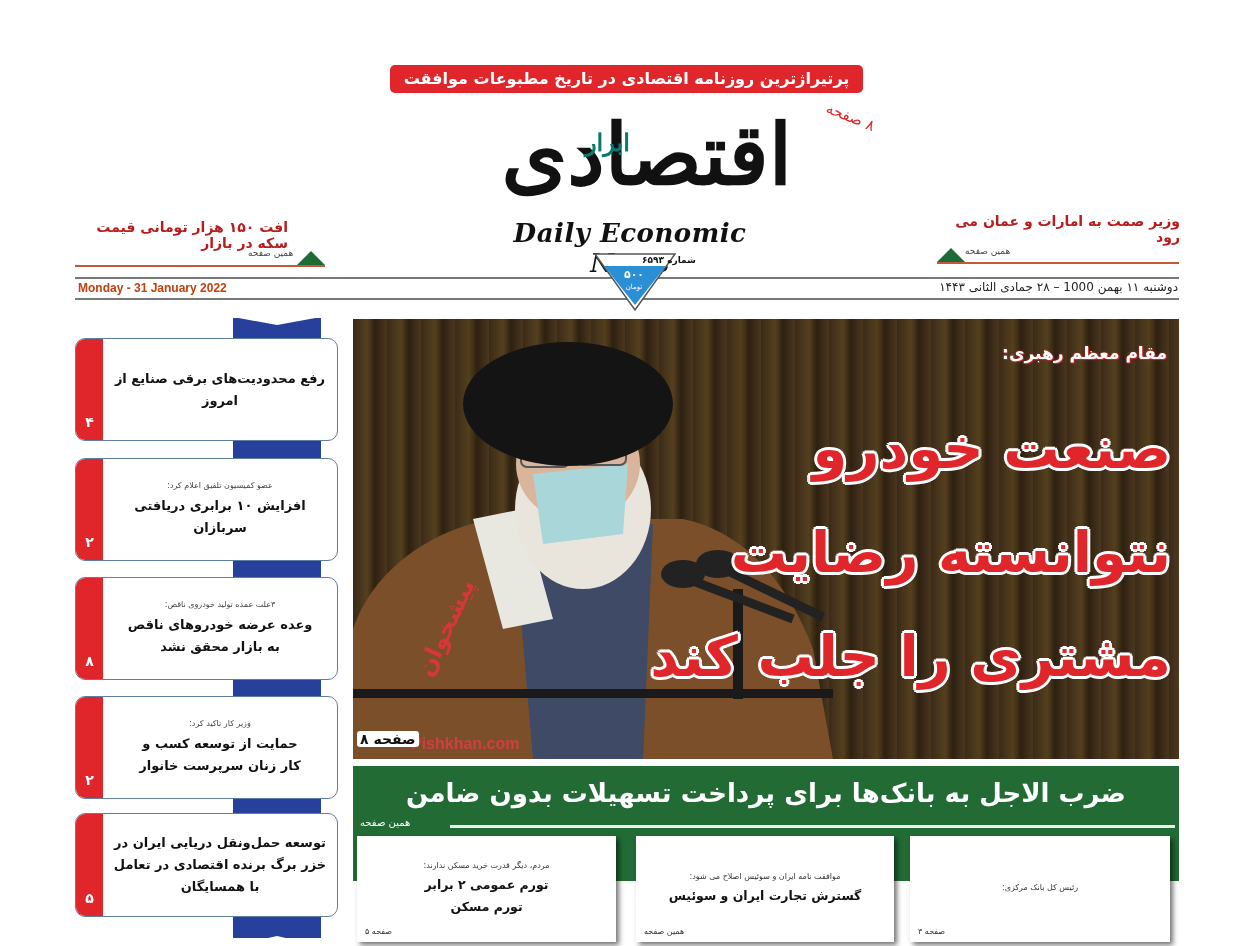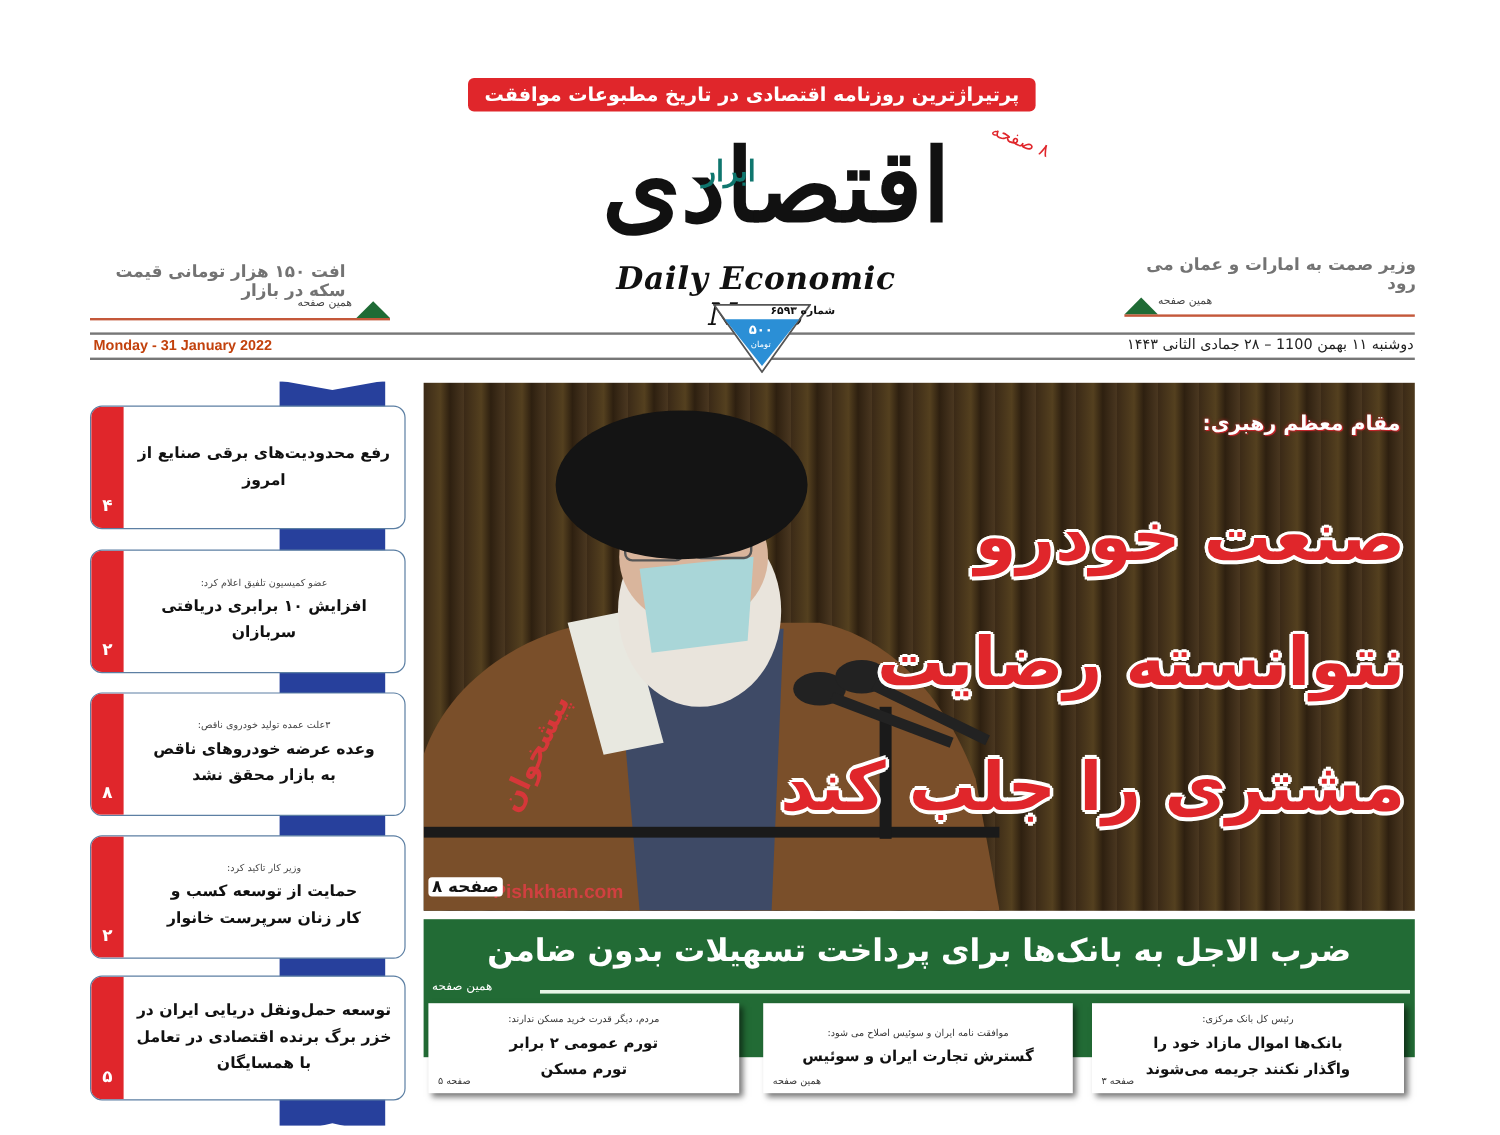--- a/index.html
+++ b/index.html
@@ -27,21 +27,21 @@
     position: absolute; left: 825px; top: 108px; transform: rotate(22deg);
     color: #e0262b; font-size: 15px; direction: rtl; font-family: "DejaVu Sans", sans-serif;
   }
   .logo-en {
     position: absolute; left: 475px; top: 218px; width: 310px; text-align: center;
     font-family: "DejaVu Serif", serif; font-size: 26px; font-weight: bold; font-style: italic;
     color: #111; letter-spacing: 0.5px;
   }
 
   
-  .teaser { position: absolute; direction: rtl; font-weight: bold; font-size: 14px; color: #737373; }
+  .teaser { position: absolute; direction: rtl; font-weight: bold; font-size: 14px; color: #b91c1c; }
   .teaser-left { left: 78px; top: 219px; width: 210px; text-align: right; }
   .teaser-right { left: 940px; top: 213px; width: 240px; text-align: right; }
   .same-page-tag {
     position: absolute; font-size: 9px; color: #444; direction: rtl;
   }
   .tri-green {
     position: absolute; width: 0; height: 0;
     border-left: 14px solid transparent; border-right: 14px solid transparent;
     border-bottom: 14px solid #1f6b35;
   }
@@ -92,21 +92,21 @@
   .watermark { position: absolute; left: 58px; top: 350px; color: rgba(230,50,60,0.85); font-weight: bold; direction: rtl; font-size: 24px; transform: rotate(-65deg); transform-origin: left top; }
   .watermark-url { position: absolute; left: 58px; top: 416px; color: rgba(230,60,70,0.8); font-family: "Liberation Sans", sans-serif; font-size: 16px; font-weight: bold; }
 
   
   .green-band { position: absolute; left: 353px; top: 766px; width: 826px; height: 115px; background: #226b35; }
   .green-headline { position: absolute; left: 353px; top: 772px; width: 826px; text-align: center; direction: rtl; color: #fff; font-weight: bold; font-size: 26px; line-height: 42px; }
   .green-rule { position: absolute; left: 450px; top: 825px; width: 725px; height: 3px; background: #e6f5e6; }
   .green-same { position: absolute; left: 360px; top: 817px; color: #fff; font-size: 10px; direction: rtl; }
 
   .sub-card {
-    position: absolute; top: 836px; height: 75px; background: #fff;
+    position: absolute; top: 836px; height: 106px; background: #fff;
     box-shadow: 3px 3px 5px rgba(0,0,0,0.55);
     direction: rtl; text-align: center; display: flex; flex-direction: column; align-items: center; justify-content: center;
   }
   .sub-kicker { font-size: 8px; color: #333; margin-bottom: 4px; }
   .sub-title { font-size: 12.5px; font-weight: bold; color: #111; line-height: 22px; }
   .sub-ref { position: absolute; left: 8px; bottom: 6px; font-size: 8px; color: #333; }
 </style>
 </head>
 <body>
 
@@ -122,21 +122,21 @@
 <div class="orange-line" style="left:75px; top:265px; width:250px;"></div>
 
 <div class="teaser teaser-right">وزیر صمت به امارات و عمان می رود</div>
 <div class="same-page-tag" style="left:965px; top:246px;">همین صفحه</div>
 <div class="tri-green" style="left:937px; top:248px;"></div>
 <div class="orange-line" style="left:937px; top:262px; width:242px;"></div>
 
 <div class="rule" style="top:277px;"></div>
 <div class="rule" style="top:298px;"></div>
 <div class="date-en">Monday - 31 January   2022</div>
-<div class="date-fa">دوشنبه ۱۱ بهمن 1100 – ۲۸ جمادی الثانی ۱۴۴۳</div>
+<div class="date-fa">دوشنبه ۱۱ بهمن 1000 – ۲۸ جمادی الثانی ۱۴۴۳</div>
 
 <svg class="issue-tri" viewBox="0 0 82 58">
   <polygon points="1,1 81,1 41,57" fill="#ffffff" stroke="#555" stroke-width="1.5"></polygon>
   <polygon points="10,13 72,13 41,52" fill="#2b8fd6"></polygon>
 </svg>
 <div class="issue-no">شماره ۶۵۹۳</div>
 <div class="issue-price">۵۰۰</div>
 <div class="issue-cur">تومان</div>
 
 <div class="ribbon"></div>
@@ -222,21 +222,20 @@
   <div class="photo-page-ref">صفحه ۸</div>
 </div>
 
 <div class="green-band"></div>
 <div class="green-headline">ضرب الاجل به بانک‌ها برای پرداخت تسهیلات بدون ضامن</div>
 <div class="green-same">همین صفحه</div>
 <div class="green-rule"></div>
 
 <div class="sub-card" style="left:910px; width:260px;">
   <div class="sub-kicker">رئیس کل بانک مرکزی:</div>
-  <div class="sub-title" style="width:180px;">بانک‌ها اموال مازاد خود را واگذار نکنند جریمه می‌شوند</div>
   <div class="sub-ref">صفحه ۳</div>
 </div>
 
 <div class="sub-card" style="left:636px; width:258px;">
   <div class="sub-kicker">موافقت نامه ایران و سوئیس اصلاح می شود:</div>
   <div class="sub-title">گسترش تجارت ایران و سوئیس</div>
   <div class="sub-ref">همین صفحه</div>
 </div>
 
 <div class="sub-card" style="left:357px; width:259px;">

